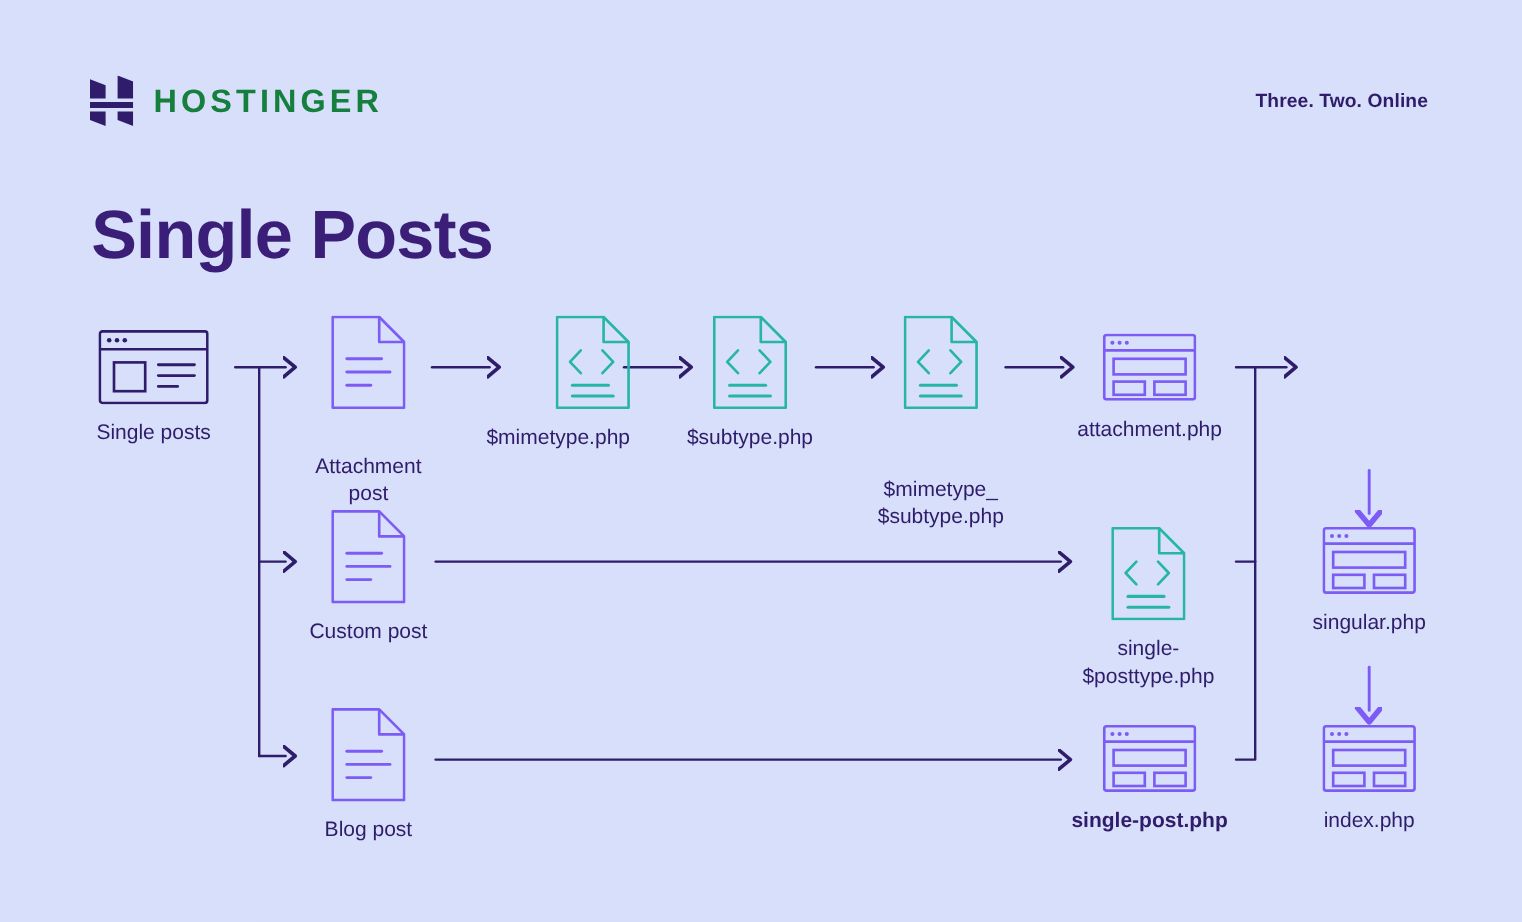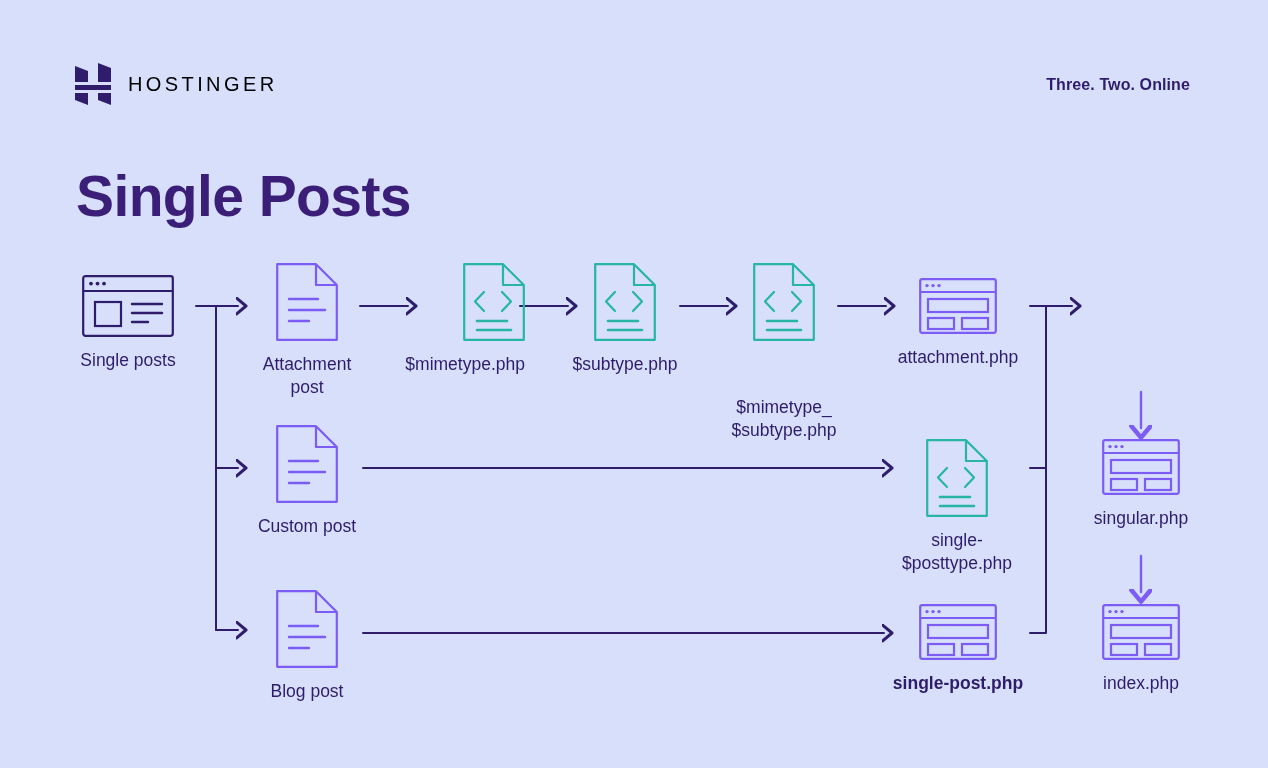--- a/index.html
+++ b/index.html
@@ -15,22 +15,22 @@
     background: #d7dffb;
   }
 
   
   #brand {
     position: absolute; left: 75px; top: 63px;
     display: flex; align-items: center; gap: 17px;
   }
   #brand-mark { width: 36px; height: 42px; display: block; }
   #brand-name {
-    font-size: 20px; font-weight: normal; letter-spacing: 3.4px;
-    color: #000000; line-height: 1;
+    font-size: 27px; font-weight: bold; letter-spacing: 3.4px;
+    color: #15803d; line-height: 1;
   }
   #tagline {
     position: absolute; right: 78px; top: 76px;
     font-size: 16px; font-weight: bold; color: #2f1c6a;
     letter-spacing: 0.1px;
   }
   #page-title {
     position: absolute; left: 76px; top: 164px;
     font-size: 57px; font-weight: bold; color: #3b1e77;
     letter-spacing: -0.6px; line-height: 1.15;
@@ -126,21 +126,21 @@
       </g>
       <g fill="#2f1c6a">
         <circle cx="9" cy="8.6" r="1.9"></circle>
           <circle cx="15.5" cy="8.6" r="1.9"></circle>
           <circle cx="22" cy="8.6" r="1.9"></circle>
       </g>
     </svg>
     <div class="caption">Single posts</div>
   </div>
 
-  <div class="node" style="left:247px; top:263px; width:120px;">
+  <div class="node" style="left:247px; top:263px; width:120px;gap:24px;">
     <svg class="glyph" width="62" height="78" viewBox="0 0 62 78">
       <g fill="none" stroke="#7c5cf5" stroke-width="2.2" stroke-linejoin="round">
         <path d="M1.2,1.2 L40,1.2 L60.8,22 L60.8,76.8 L1.2,76.8 Z"></path>
         <path d="M40,1.2 L40,22 L60.8,22"></path>
         <g stroke-width="2.4" stroke-linecap="round">
           <line x1="13" y1="36" x2="42" y2="36"></line>
           <line x1="13" y1="47" x2="49" y2="47"></line>
           <line x1="13" y1="58" x2="33" y2="58"></line>
         </g>
       </g>

